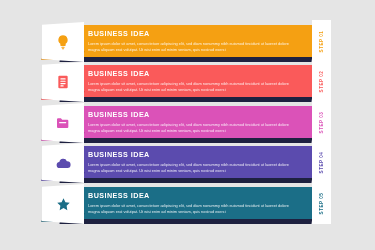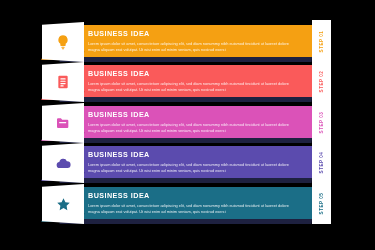--- a/index.html
+++ b/index.html
@@ -6,21 +6,21 @@
   html, body {
     width: 375px; height: 250px;
     overflow: hidden;
     font-family: "Liberation Sans", sans-serif;
   }
   body { background: #282b4c; }
 
   #infographic {
     position: relative;
     width: 375px; height: 250px;
-    background: #000000;
+    background: #e5e5e5;
   }
 
   .row {
     position: absolute;
     left: 0; right: 0;
     height: 46px;
   }
   .row-0 { top: 22px; }
   .row-1 { top: 62px; }
   .row-2 { top: 103px; }

